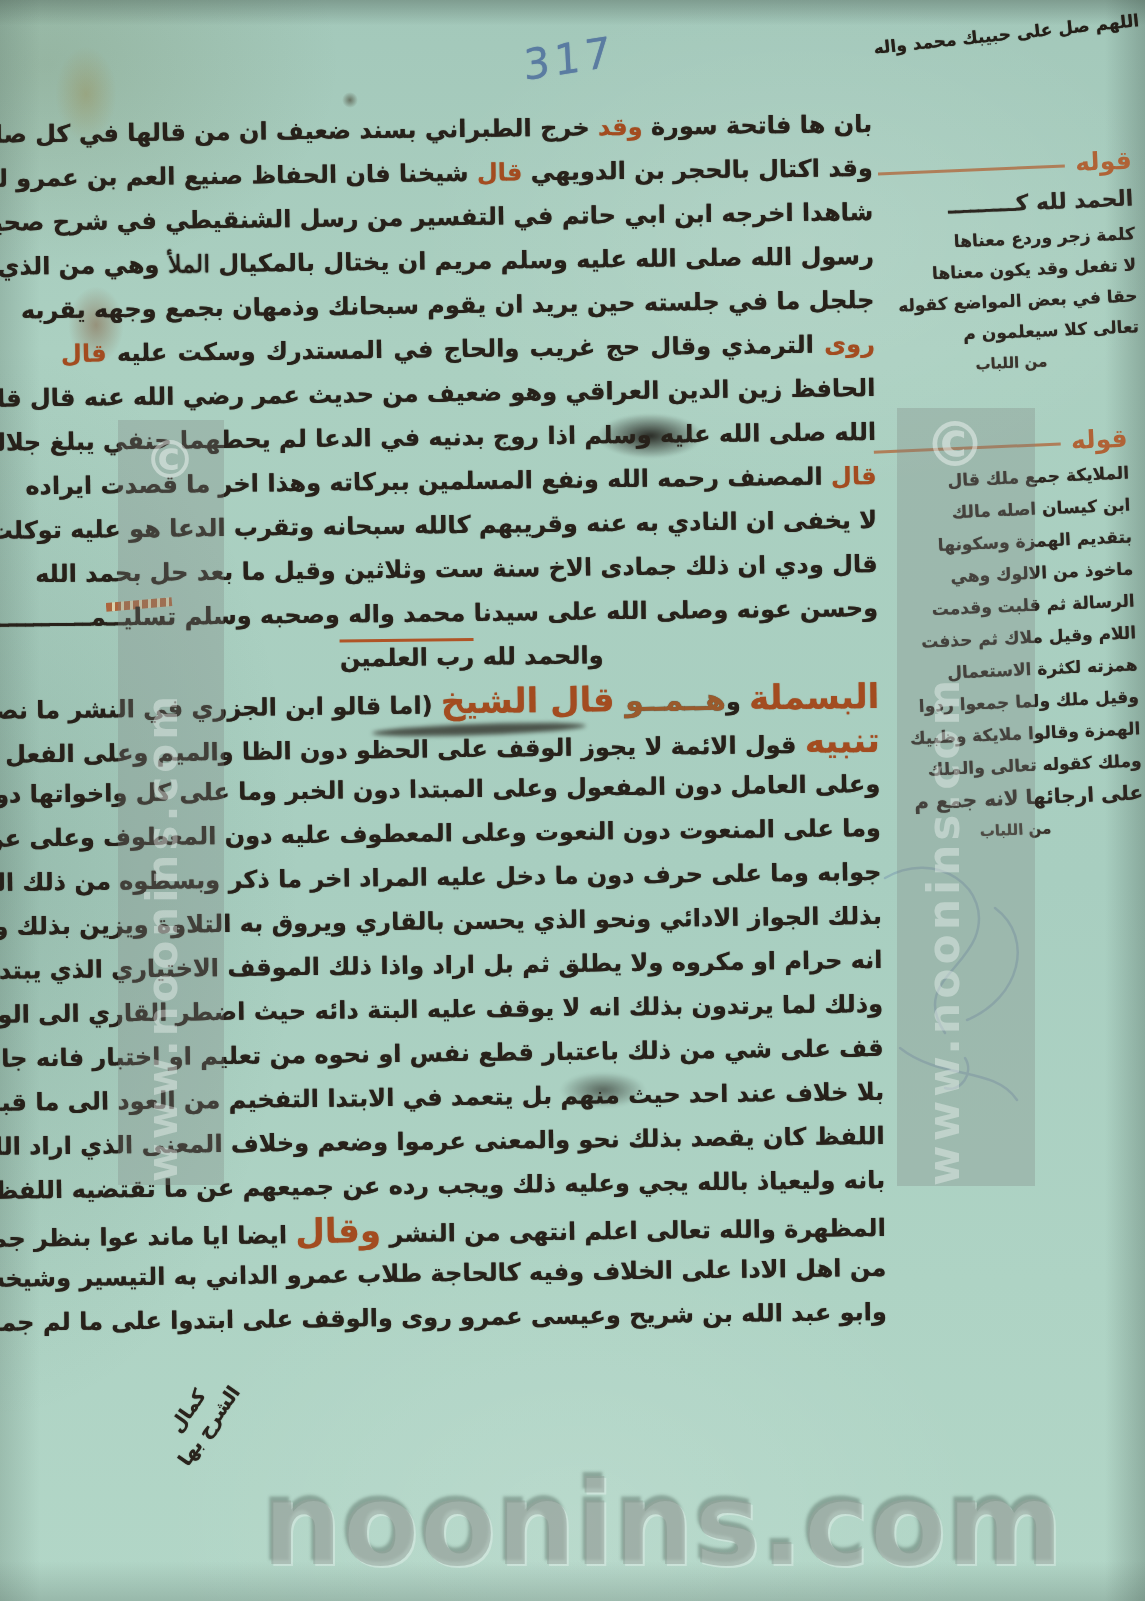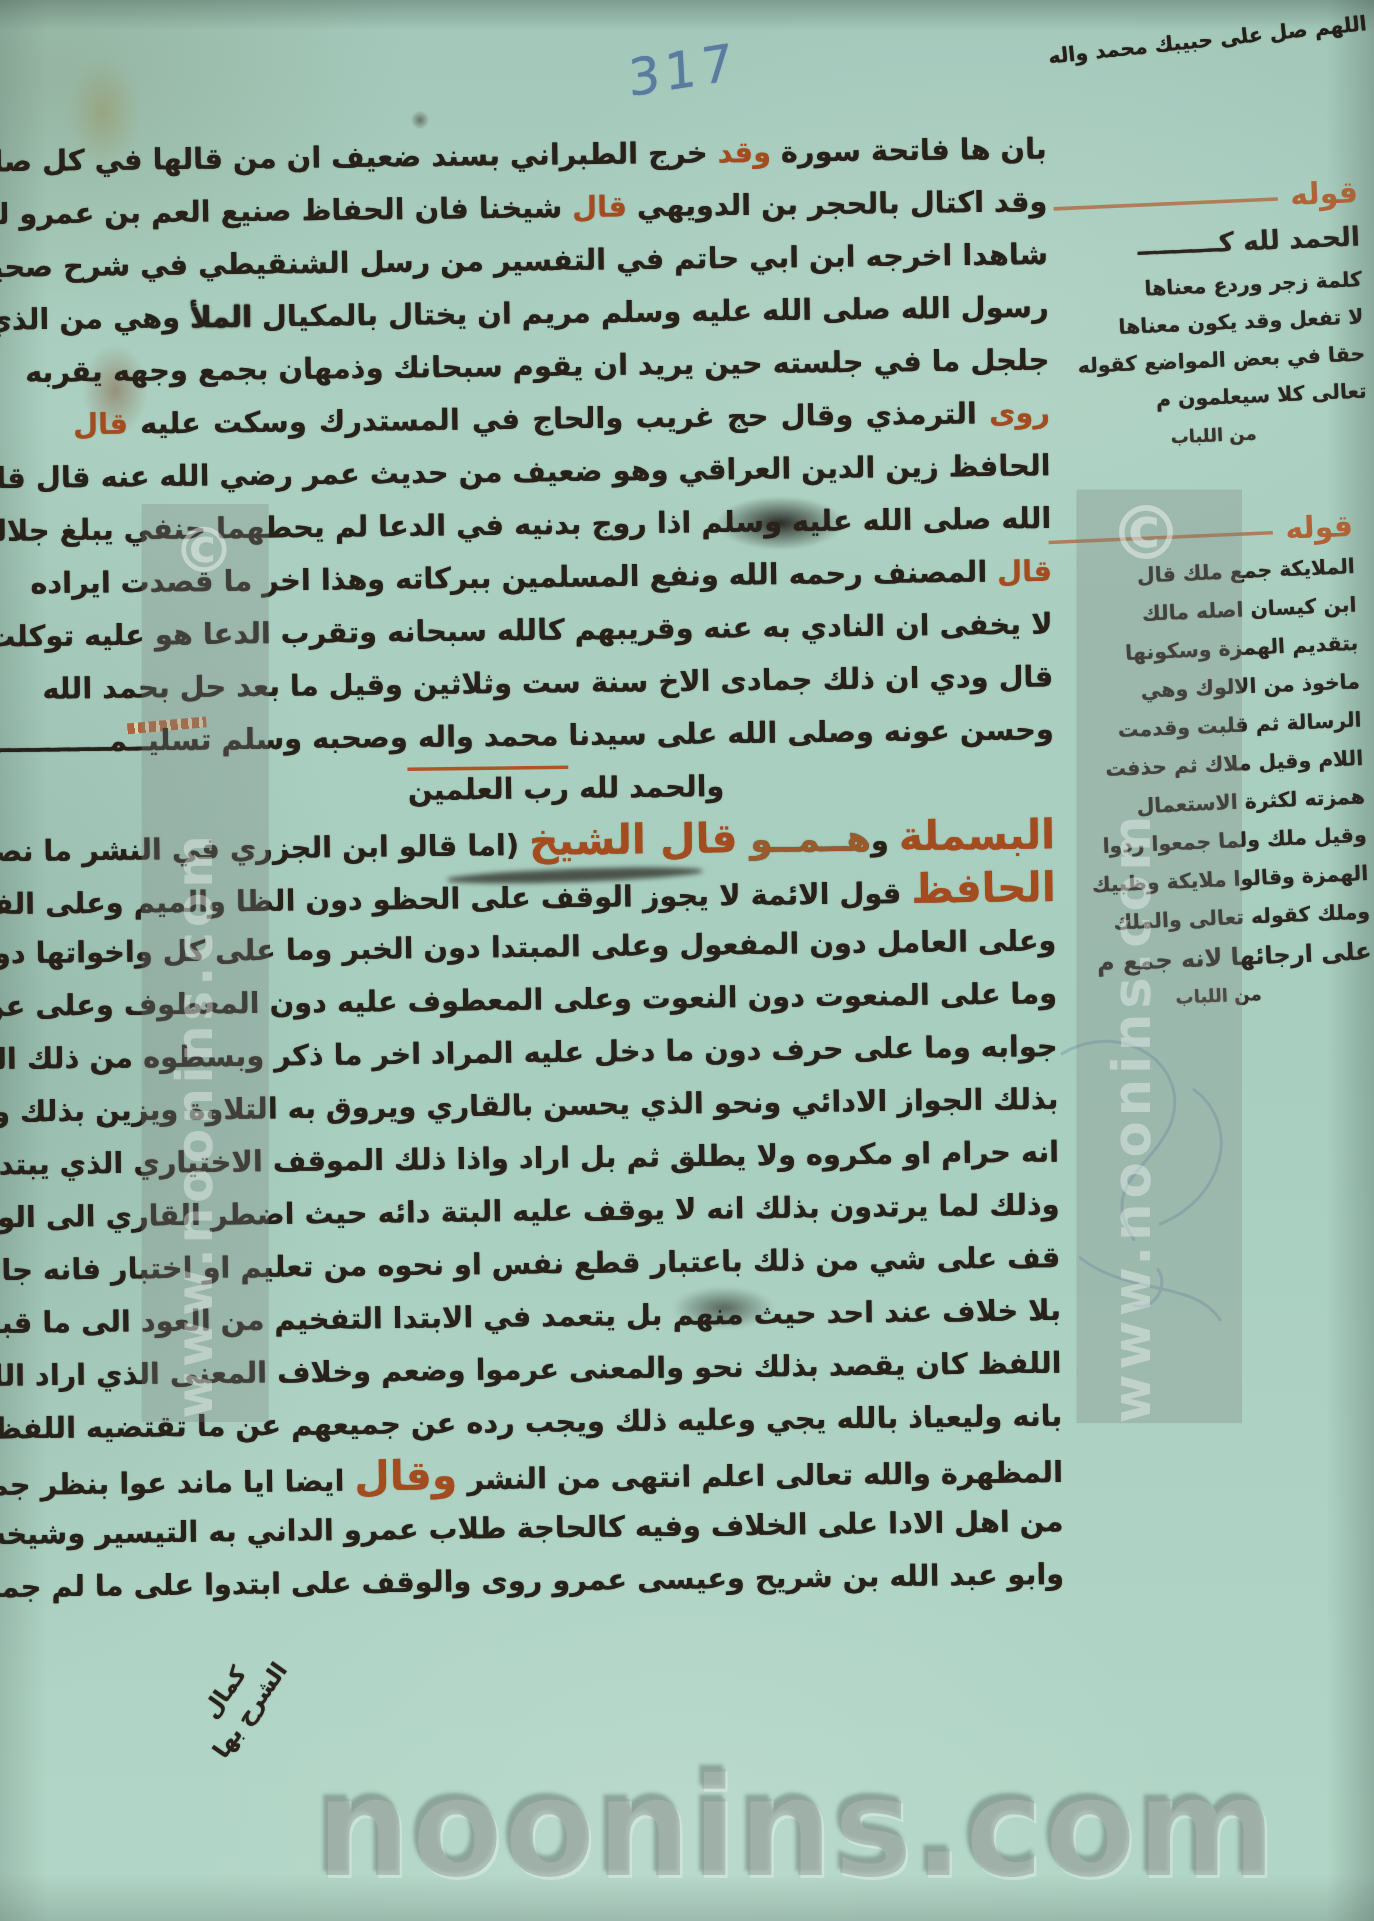--- a/index.html
+++ b/index.html
@@ -27,21 +27,21 @@
   .line{
     height:44px;line-height:44px;font-size:24px;font-weight:bold;
     text-align:justify;text-align-last:justify;overflow:visible;white-space:nowrap;
     text-shadow:0 0 1px rgba(38,26,16,.75);
   }
   .line.center{text-align:center;text-align-last:center;padding:0 115px;}
   .seg-ink{}
   .seg-red{color:#a34c20;text-shadow:0 0 1px rgba(150,70,30,.6);}
   .seg-redbig{color:#a34c20;font-size:34px;text-shadow:0 0 1px rgba(150,70,30,.7);}
   .seg-redstretch{color:#9a5a2c;font-size:30px;}
-  .seg-bold{font-weight:700;text-shadow:0 0 2px #17100a,0 0 1px #17100a;}
+  .seg-bold{font-weight:400;text-shadow:0 0 2px #17100a,0 0 1px #17100a;}
   .seg-overline{border-top:3px solid #b05426;padding-top:2px;}
   
   .header-note{
     position:absolute;right:5px;top:24px;direction:rtl;white-space:nowrap;
     font-size:17px;font-weight:bold;color:#241f18;transform:rotate(-6deg);
     text-shadow:0 0 1px rgba(30,22,12,.7);
   }
   .note{position:absolute;left:878px;width:258px;direction:rtl;color:#2c2620;
     transform:rotate(-2.5deg);}
   .note-head{display:flex;align-items:center;height:38px;}
@@ -129,21 +129,21 @@
       <div class="line"><span class="seg-ink">جلجل ما في جلسته حين يريد ان يقوم سبحانك وذمهان بجمع وجهه يقربه</span></div>
       <div class="line"><span class="seg-red">روى</span><span class="seg-ink"> الترمذي وقال حج غريب والحاج في المستدرك وسكت عليه </span><span class="seg-red">قال</span></div>
       <div class="line"><span class="seg-ink">الحافظ زين الدين العراقي وهو ضعيف من حديث عمر رضي الله عنه قال قال رسول</span></div>
       <div class="line"><span class="seg-ink">الله صلى الله عليه وسلم اذا روج بدنيه في الدعا لم يحطهما حنفي يبلغ جلاله وجهه</span></div>
       <div class="line"><span class="seg-red">قال</span><span class="seg-ink"> المصنف رحمه الله ونفع المسلمين ببركاته وهذا اخر ما قصدت ايراده</span></div>
       <div class="line"><span class="seg-ink">لا يخفى ان النادي به عنه وقريبهم كالله سبحانه وتقرب الدعا هو عليه توكلت</span></div>
       <div class="line"><span class="seg-ink">قال ودي ان ذلك جمادى الاخ سنة ست وثلاثين وقيل ما بعد حل بحمد الله</span></div>
       <div class="line"><span class="seg-ink">وحسن عونه وصلى الله على سيدنا محمد واله وصحبه وسلم تسليـ</span><span class="seg-ink">ـمـــــــــــــا</span></div>
       <div class="line center"><span class="seg-ink">والحمد لله </span><span class="seg-overline">رب العلمين</span></div>
       <div class="line"><span class="seg-redbig">البسملة</span><span class="seg-ink"> و</span><span class="seg-redstretch">هــمــو </span><span class="seg-redbig">قال الشيخ</span><span class="seg-ink"> (اما قالو ابن الجزري في النشر ما نصه)</span></div>
-      <div class="line"><span class="seg-redbig">الحافظ</span><span class="seg-ink"> قول الائمة لا يجوز الوقف على الحظو دون الظا والميم وعلى الفعل دون الفاعل</span></div>
+      <div class="line"><span class="seg-redbig">تنبيه</span><span class="seg-ink"> قول الائمة لا يجوز الوقف على الحظو دون الظا والميم وعلى الفعل دون الفاعل</span></div>
       <div class="line"><span class="seg-ink">وعلى العامل دون المفعول وعلى المبتدا دون الخبر وما على كل واخواتها دون اسمائها</span></div>
       <div class="line"><span class="seg-ink">وما على المنعوت دون النعوت وعلى المعطوف عليه دون المعطوف وعلى عن دون</span></div>
       <div class="line"><span class="seg-ink">جوابه وما على حرف دون ما دخل عليه المراد اخر ما ذكر وبسطوه من ذلك المنافي يرون</span></div>
       <div class="line"><span class="seg-ink">بذلك الجواز الادائي ونحو الذي يحسن بالقاري ويروق به التلاوة ويزين بذلك ويدون بذلك</span></div>
       <div class="line"><span class="seg-ink">انه حرام او مكروه ولا يطلق ثم بل اراد واذا ذلك الموقف الاختياري الذي يبتدي لما بعده</span></div>
       <div class="line"><span class="seg-ink">وذلك لما يرتدون بذلك انه لا يوقف عليه البتة دائه حيث اضطر القاري الى الو</span></div>
       <div class="line"><span class="seg-ink">قف على شي من ذلك باعتبار قطع نفس او نحوه من تعليم او اختبار فانه جائز الوقف</span></div>
       <div class="line"><span class="seg-ink">بلا خلاف عند احد حيث منهم بل يتعمد في الابتدا التفخيم من العود الى ما قبل ليصحح به</span></div>
       <div class="line"><span class="seg-ink">اللفظ كان يقصد بذلك نحو والمعنى عرموا وضعم وخلاف المعنى الذي اراد الله تعالى</span></div>
       <div class="line"><span class="seg-ink">بانه وليعياذ بالله يجي وعليه ذلك ويجب رده عن جميعهم عن ما تقتضيه اللفظية</span></div>

